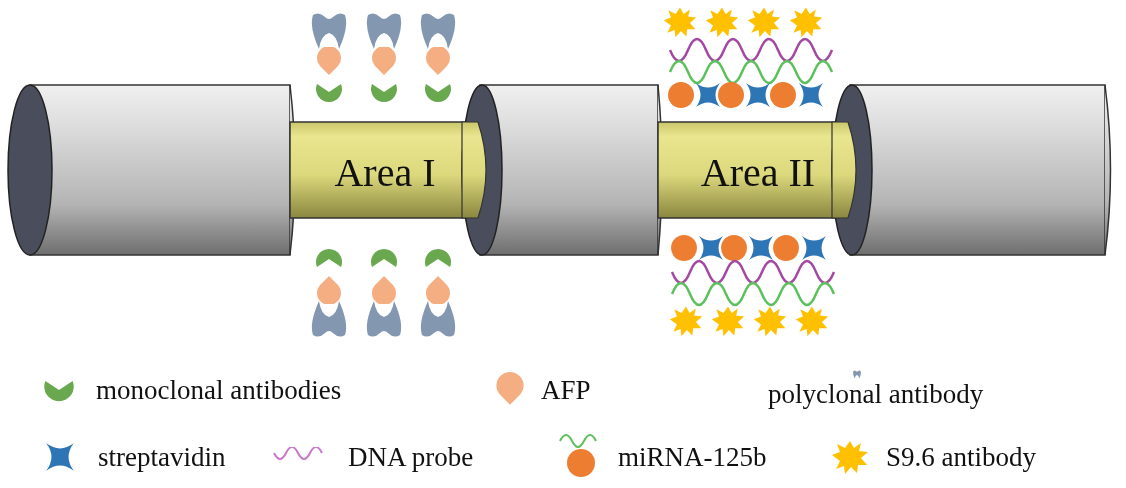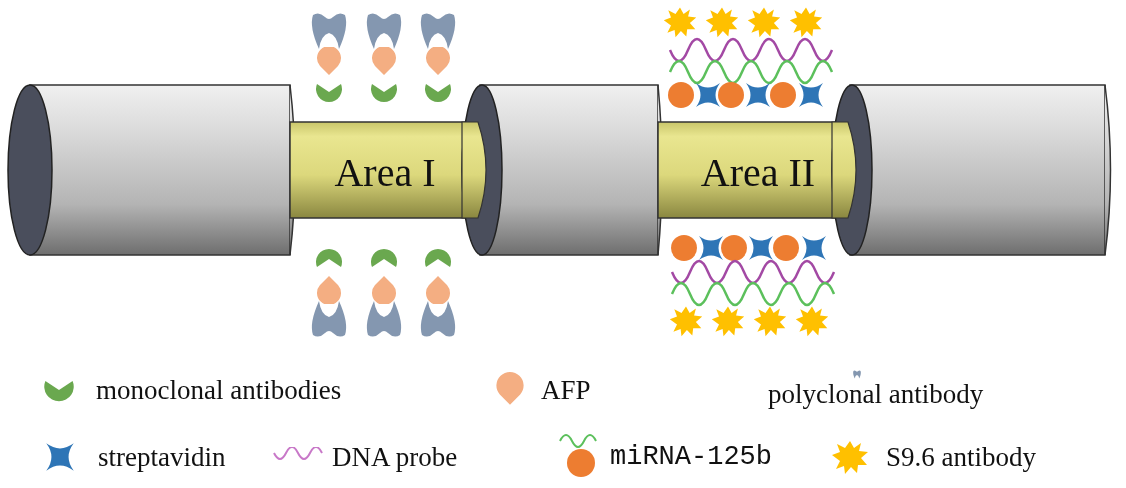--- a/index.html
+++ b/index.html
@@ -163,32 +163,32 @@
   </div>
 </div>
 
 <div class="legend-row" style="top:437px;">
   <div class="legend-item" style="left:44px;">
     <svg width="32" height="32" viewBox="-14 -14 28 28">
         <path d="M-12,-12 Q0,-3 12,-12 Q3,0 12,12 Q0,3 -12,12 Q-3,0 -12,-12 Z" fill="#2e75b6"></path>
       </svg>
     <span class="legend-label" style="margin-left:22px;">streptavidin</span>
   </div>
-  <div class="legend-item" style="left:272px;">
+  <div class="legend-item" style="left:272px;gap:16px;">
     <svg width="52" height="20" viewBox="0 0 52 20">
         <path d="M2,6 q6,12 12,0 t12,0 t12,0 t12,0" fill="none" stroke="#c878c8" stroke-width="2"></path>
       </svg>
     <span class="legend-label" style="margin-left:8px;">DNA probe</span>
   </div>
   <div class="legend-item" style="left:558px;">
     <svg width="48" height="56" viewBox="0 0 48 56" style="margin-top:-8px;">
       <path d="M2,16 q6,-12 12,0 t12,0 t12,0" fill="none" stroke="#5cc05c" stroke-width="2"></path>
       <circle cx="23" cy="38" r="14" fill="#ed7d31"></circle>
     </svg>
-    <span class="legend-label" style="margin-left:4px;font-family:Liberation Mono, monospace;">miRNA-125b</span>
+    <span class="legend-label" style="margin-left:12px;">miRNA-125b</span>
   </div>
   <div class="legend-item" style="left:828px;text-align:right;">
     <svg width="44" height="40" viewBox="-20 -20 40 40">
         <polygon points="0,-16 4,-9 11,-14 9,-6 18,-5 11,1 17,8 8,8 7,16 1,10 -5,17 -6,9 -14,12 -10,4 -18,-2 -10,-5 -13,-13 -5,-9" fill="#ffc000"></polygon>
       </svg>
     <span class="legend-label" style="margin-left:14px;">S9.6 antibody</span>
   </div>
 </div>
 
 </body></html>

